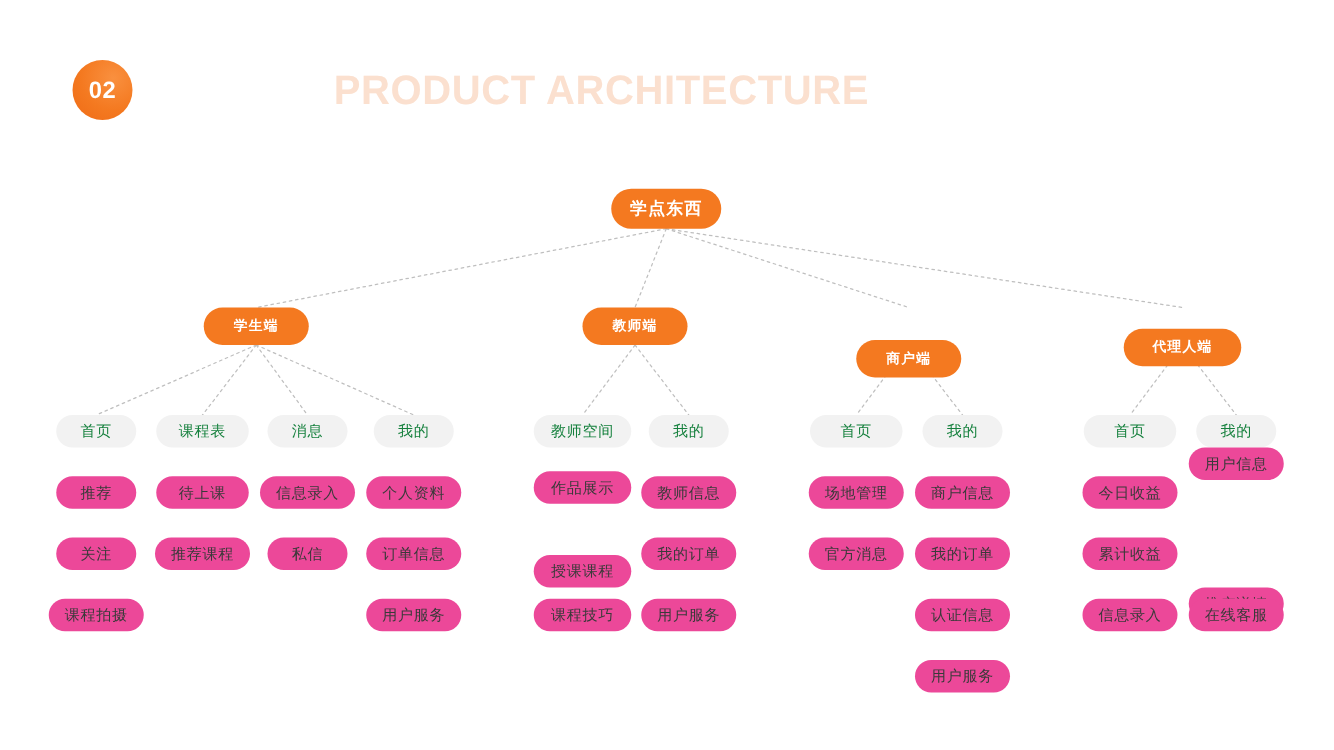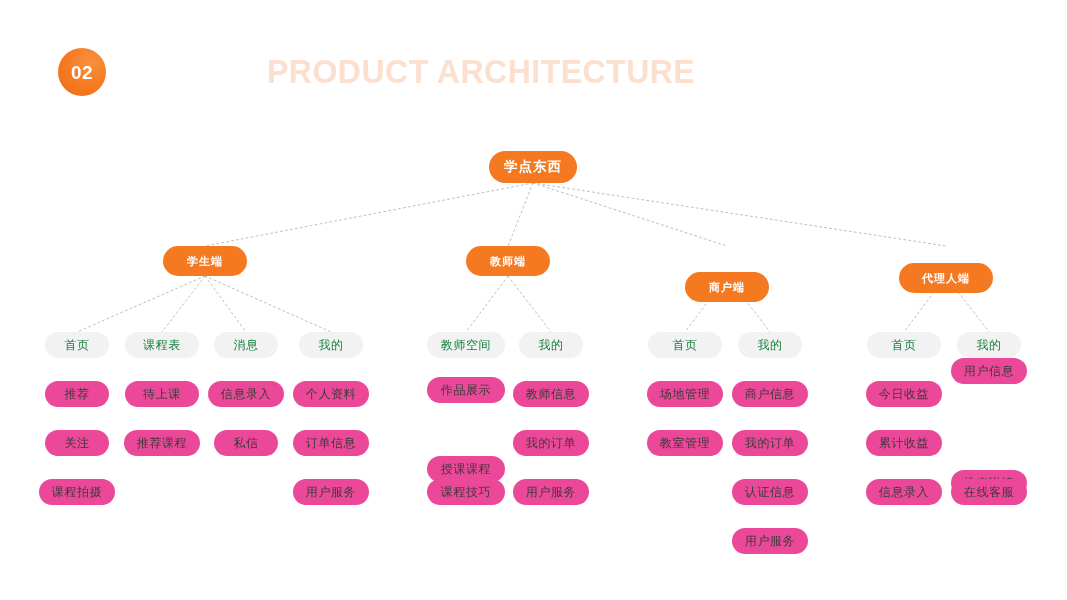--- a/index.html
+++ b/index.html
@@ -206,21 +206,21 @@
       </div>
       <div class="node node-l2" style="left: 466px; top: 246px; width: 84px; height: 30px;">
         <span>教师端</span>
       </div>
       <div class="node node-head" style="left: 427px; top: 332px; width: 78px; height: 26px;">
         <span>教师空间</span>
       </div>
       <div class="node node-leaf" style="left: 427px; top: 377px; width: 78px; height: 26px;">
         <span>作品展示</span>
       </div>
-      <div class="node node-leaf" style="left: 427px; top: 456px; width: 78px; height: 26px;">
+      <div class="node node-leaf" style="left: 427px; top: 444px; width: 78px; height: 26px;">
         <span>授课课程</span>
       </div>
       <div class="node node-leaf" style="left: 427px; top: 479px; width: 78px; height: 26px;">
         <span>课程技巧</span>
       </div>
       <div class="node node-head" style="left: 519px; top: 332px; width: 64px; height: 26px;">
         <span>我的</span>
       </div>
       <div class="node node-leaf" style="left: 513px; top: 381px; width: 76px; height: 26px;">
         <span>教师信息</span>
@@ -234,21 +234,21 @@
       <div class="node node-l2" style="left: 685px; top: 246px; width: 84px; height: 30px; margin-top: 26px;">
         <span>商户端</span>
       </div>
       <div class="node node-head" style="left: 648px; top: 332px; width: 74px; height: 26px;">
         <span>首页</span>
       </div>
       <div class="node node-leaf" style="left: 647px; top: 381px; width: 76px; height: 26px;">
         <span>场地管理</span>
       </div>
       <div class="node node-leaf" style="left: 647px; top: 430px; width: 76px; height: 26px;">
-        <span>教室管理</span>
+        <span>官方消息</span>
       </div>
       <div class="node node-head" style="left: 738px; top: 332px; width: 64px; height: 26px;">
         <span>我的</span>
       </div>
       <div class="node node-leaf" style="left: 732px; top: 381px; width: 76px; height: 26px;">
         <span>商户信息</span>
       </div>
       <div class="node node-leaf" style="left: 732px; top: 430px; width: 76px; height: 26px;">
         <span>我的订单</span>
       </div>

